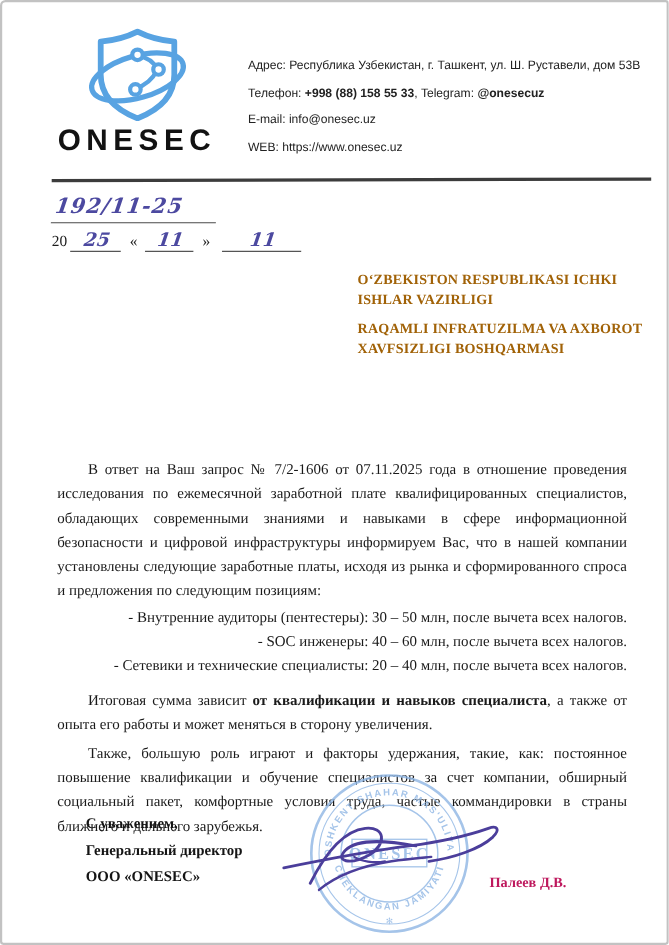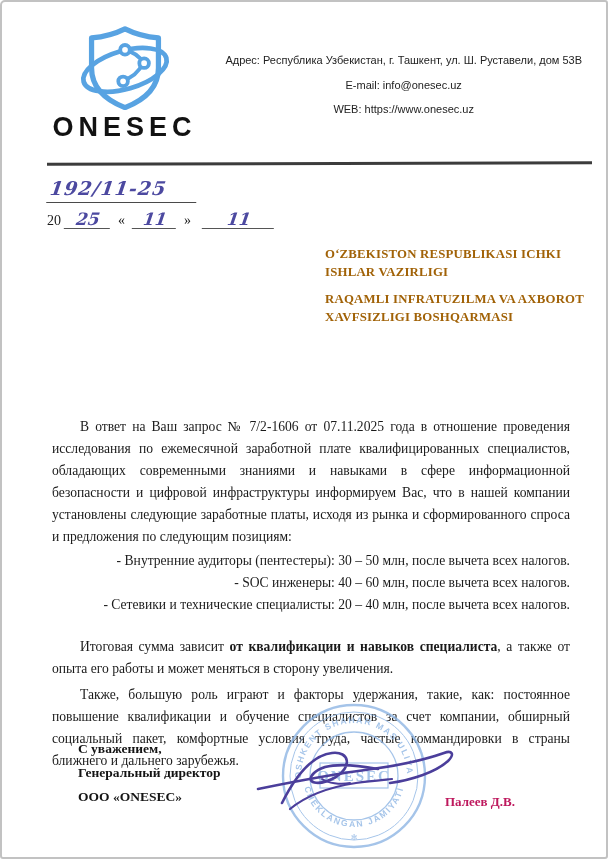--- a/index.html
+++ b/index.html
@@ -28,21 +28,21 @@
     font-family: "Liberation Sans", sans-serif;
     font-weight: 800;
     font-size: 27px;
     letter-spacing: 5px;
     color: #121212;
     margin-top: 2px;
   }
   .contact-block {
     position: absolute;
     right: 24px; top: 46px;
-    text-align: center;
+    text-align: left;
     font-family: "Liberation Sans", sans-serif;
     font-size: 11px;
     line-height: 24.5px;
     color: #222;
     white-space: nowrap;
   }
   .contact-block b { font-weight: 700; }
 
   
   .top-rule {
@@ -115,21 +115,21 @@
   .letter-body .para {
     text-align: justify;
     text-indent: 28px;
     margin: 0;
   }
   .letter-body .p1 { margin-bottom: 2px; }
   .letter-body .bullet {
     margin: 0 0 0 28px;
     text-align: right;
   }
-  .letter-body .p2 { margin-top: 20px; }
+  .letter-body .p2 { margin-top: 10px; }
   .letter-body .p3 { margin-top: 4px; }
   .letter-body b { font-weight: 700; }
 
   
   .signoff {
     position: absolute;
     left: 76px; top: 740px;
     font-weight: 700;
     font-size: 13.5px;
     color: #141414;
@@ -171,20 +171,21 @@
       <path d="M48 59 Q 45 42 50 28" stroke="#58a3e2" stroke-width="4" fill="none" opacity="0"></path>
       <circle cx="50" cy="27" r="5" fill="#ffffff" stroke="#58a3e2" stroke-width="4"></circle>
       <circle cx="70" cy="41" r="5" fill="#ffffff" stroke="#58a3e2" stroke-width="4"></circle>
       <circle cx="48" cy="60" r="5" fill="#ffffff" stroke="#58a3e2" stroke-width="4"></circle>
     </svg>
     <div class="brand-name">ONESEC</div>
   </div>
 
   <div class="contact-block">
     <div>Адрес: Республика Узбекистан, г. Ташкент, ул. Ш. Руставели, дом 53В</div>
+    <div><span>Телефон: </span><b>+998 (88) 158 55 33</b><span>, Telegram: </span><b>@onesecuz</b></div>
     <div>E-mail: info@onesec.uz</div>
     <div>WEB: https://www.onesec.uz</div>
   </div>
 
   <div class="top-rule"></div>
 
   <div class="ref-number hw">192/11-25</div>
   <div class="date-line">
     <span>20</span>
     <span class="date-slot slot-year hw">25</span>

